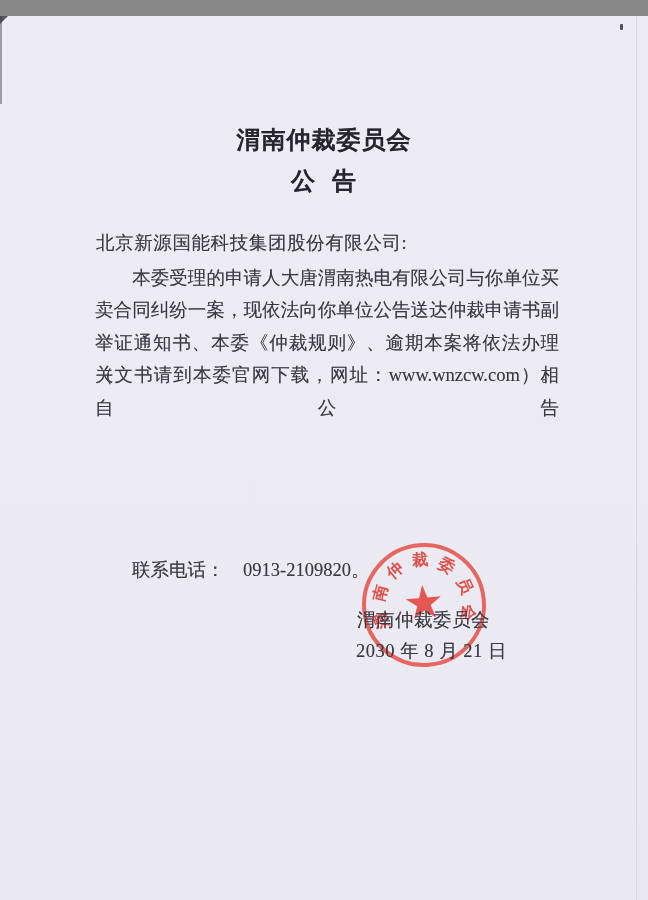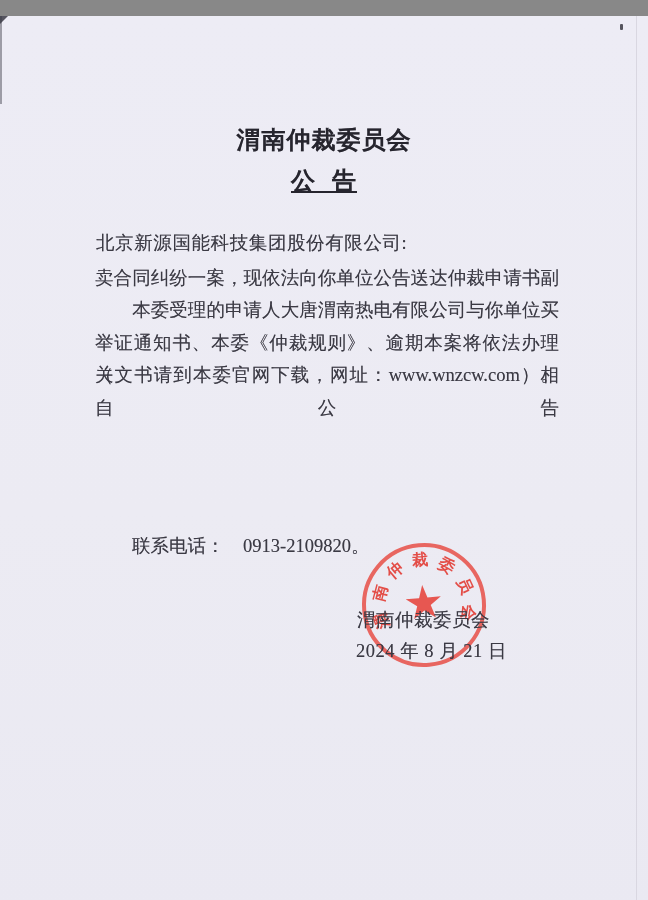--- a/index.html
+++ b/index.html
@@ -37,40 +37,40 @@
   }
 
   
   .title {
     position: absolute; left: 0; width: 648px; text-align: center;
     font-size: 24px; font-weight: bold; color: #26252e;
     letter-spacing: 1px;
     text-shadow: 0 0 .6px rgba(38,37,46,.55);
   }
   .title1 { top: 108px; }
-  .title2 { top: 149px; word-spacing: 9px; text-decoration: underline; }
+  .title2 { top: 149px; word-spacing: 9px; }
 
   
   .addressee {
     position: absolute; left: 96px; top: 214px;
     font-size: 18.5px; color: #3b3a44; letter-spacing: .6px;
     text-shadow: 0 0 .5px rgba(59,58,68,.5);
   }
   .bodyblock {
     position: absolute; left: 95px; top: 246px; width: 464px;
     font-size: 18.5px; color: #3b3a44;
     text-shadow: 0 0 .5px rgba(59,58,68,.5);
   }
   .bline {
     height: 32.4px; line-height: 32.4px;
     text-align: justify; text-justify: inter-character;
   }
   .bline.just { text-align-last: justify; }
   .contact {
-    position: absolute; left: 95px; top: 517px;
+    position: absolute; left: 95px; top: 541px;
     font-size: 18.5px; color: #3b3a44;
     text-shadow: 0 0 .5px rgba(59,58,68,.5);
   }
 
   
   .sig, .sigdate {
     position: absolute; z-index: 3;
     font-size: 18.5px; color: #3b3a44; letter-spacing: .5px;
     text-shadow: 0 0 .5px rgba(59,58,68,.5);
   }
@@ -111,37 +111,37 @@
   <div class="left-sliver"></div>
   <div class="speck"></div>
   <div class="right-edge"></div>
 
   <div class="title title1">渭南仲裁委员会</div>
   <div class="title title2">公 告</div>
 
   <div class="addressee">北京新源国能科技集团股份有限公司:</div>
 
   <div class="bodyblock">
+    <div class="bline just">　　本委受理的申请人大唐渭南热电有限公司与你单位买</div>
     <div class="bline just">卖合同纠纷一案，现依法向你单位公告送达仲裁申请书副</div>
-    <div class="bline just">　　本委受理的申请人大唐渭南热电有限公司与你单位买</div>
     <div class="bline just">举证通知书、本委《仲裁规则》、逾期本案将依法办理（相</div>
     <div class="bline just">关文书请到本委官网下载，网址：www.wnzcw.com）。自公告</div>
   </div>
 
   <div class="contact">　　联系电话：　0913-2109820。</div>
 
   <div class="seal">
     <span class="seal-char" style="--a:-105deg">渭</span>
     <span class="seal-char" style="--a:-70deg">南</span>
     <span class="seal-char" style="--a:-35deg">仲</span>
     <span class="seal-char" style="--a:0deg">裁</span>
     <span class="seal-char" style="--a:35deg">委</span>
     <span class="seal-char" style="--a:70deg">员</span>
     <span class="seal-char" style="--a:105deg">会</span>
     <span class="seal-star">★</span>
   </div>
 
   <div class="sig">渭南仲裁委员会</div>
-  <div class="sigdate">2024 年 8 月 21 日</div>
+  <div class="sigdate">2030 年 8 月 21 日</div>
 
   <div class="bottom-strip"></div>
 
 </div>
 
 </body></html>

